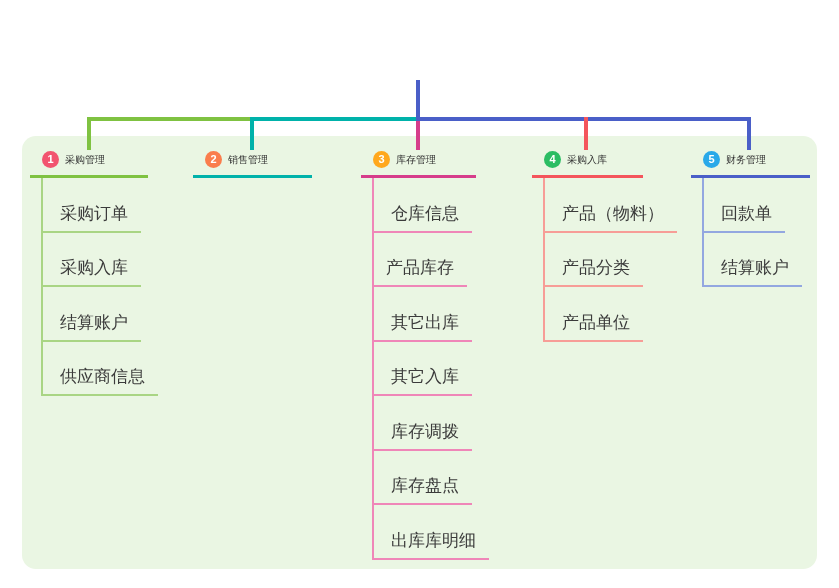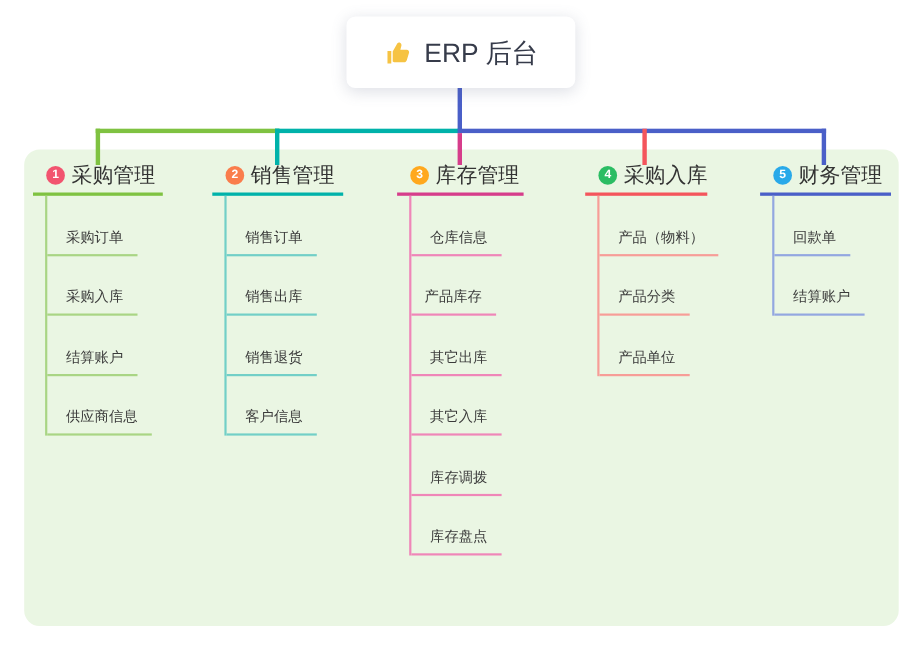--- a/index.html
+++ b/index.html
@@ -27,25 +27,25 @@
   .b5 { left:691px; } .b5 .title-row { width:119px; }
   .title-row {
     display:flex; align-items:center; gap:6px; box-sizing:border-box;
     padding:0 0 6px 12px; border-bottom:3px solid #ccc;
   }
   .badge {
     width:17px; height:17px; border-radius:50%; flex:none;
     color:#ffffff; font-size:11px; font-weight:bold; line-height:17px;
     display:flex; align-items:center; justify-content:center; background:#999;
   }
-  .title { font-size:19px; line-height:19px; color:#333333; white-space:nowrap; }
+  .title { font-size:10px; line-height:19px; color:#333333; white-space:nowrap; }
   .children { margin-left:11px; border-left:2px solid #ccc; }
   .child-row { height:54.5px; display:flex; align-items:flex-end; }
   .child {
-    font-size:13px; color:#3b3b3b; white-space:nowrap;
+    font-size:17px; color:#3b3b3b; white-space:nowrap;
     padding:0 13px 6px 17px; border-bottom:2px solid #4c1d95; cursor:default;
   }
   .thumb-icon { width:26px; height:26px; flex:none; }
 </style>
 </head>
 <body>
 
 <div class="canvas">
 
   <div class="panel"></div>
@@ -53,27 +53,20 @@
   <div class="seg" style="left: 416px; top: 80px; width: 4px; height: 41px; background: rgb(74, 95, 200);"></div>
   <div class="seg" style="left: 87px; top: 117px; width: 167px; height: 4px; background: rgb(127, 194, 65);"></div>
   <div class="seg" style="left: 250px; top: 117px; width: 168px; height: 4px; background: rgb(0, 178, 170);"></div>
   <div class="seg" style="left: 416px; top: 117px; width: 335px; height: 4px; background: rgb(74, 95, 200);"></div>
   <div class="seg" style="left: 87px; top: 117px; width: 4px; height: 33px; background: rgb(127, 194, 65);"></div>
   <div class="seg" style="left: 250px; top: 117px; width: 4px; height: 33px; background: rgb(0, 178, 170);"></div>
   <div class="seg" style="left: 416px; top: 121px; width: 4px; height: 29px; background: rgb(214, 61, 139);"></div>
   <div class="seg" style="left: 584px; top: 117px; width: 4px; height: 33px; background: rgb(244, 85, 92);"></div>
   <div class="seg" style="left: 747px; top: 117px; width: 4px; height: 33px; background: rgb(74, 95, 200);"></div>
 
-  <div class="root-node">
-    <svg class="thumb-icon" viewBox="0 0 24 24">
-      <path d="M3 10.5h3.2V21H3z" fill="#f6c343"></path>
-      <path d="M7.4 20.2V10.9l3.8-6.6c.5-.9 1.7-1.2 2.6-.6.8.5 1.1 1.4.9 2.3l-.9 3.4h5.3c1.4 0 2.4 1.3 2 2.6l-1.9 6.3c-.3 1-1.2 1.7-2.2 1.7h-7.2c-.9 0-1.7-.3-2.4-.8z" fill="#f6c343"></path>
-    </svg>
-    <span>ERP 后台</span>
-  </div>
 
   <div class="branch b1">
     <div class="title-row" style="border-color: rgb(127, 194, 65);">
       <span class="badge" style="background: rgb(242, 84, 111);">1</span>
       <span class="title">采购管理</span>
     </div>
     <div class="children" style="border-color: rgb(169, 213, 132);">
       <div class="child-row">
           <span class="child" style="border-color: rgb(169, 213, 132);">采购订单</span>
         </div>
@@ -87,34 +80,20 @@
           <span class="child" style="border-color: rgb(169, 213, 132);">供应商信息</span>
         </div>
     </div>
   </div>
 
   <div class="branch b2">
     <div class="title-row" style="border-color: rgb(0, 178, 170);">
       <span class="badge" style="background: rgb(250, 125, 76);">2</span>
       <span class="title">销售管理</span>
     </div>
-    <div class="children" style="border-color: rgb(114, 207, 199);">
-      <div class="child-row">
-          <span class="child" style="border-color: rgb(114, 207, 199);">销售订单</span>
-        </div>
-      <div class="child-row">
-          <span class="child" style="border-color: rgb(114, 207, 199);">销售出库</span>
-        </div>
-      <div class="child-row">
-          <span class="child" style="border-color: rgb(114, 207, 199);">销售退货</span>
-        </div>
-      <div class="child-row">
-          <span class="child" style="border-color: rgb(114, 207, 199);">客户信息</span>
-        </div>
-    </div>
   </div>
 
   <div class="branch b3">
     <div class="title-row" style="border-color: rgb(214, 61, 139);">
       <span class="badge" style="background: rgb(255, 168, 29);">3</span>
       <span class="title">库存管理</span>
     </div>
     <div class="children" style="border-color: rgb(239, 134, 184);">
       <div class="child-row">
           <span class="child" style="border-color: rgb(239, 134, 184); text-align: right;">仓库信息</span>
@@ -126,20 +105,23 @@
           <span class="child" style="border-color: rgb(239, 134, 184);">其它出库</span>
         </div>
       <div class="child-row">
           <span class="child" style="border-color: rgb(239, 134, 184);">其它入库</span>
         </div>
       <div class="child-row">
           <span class="child" style="border-color: rgb(239, 134, 184);">库存调拨</span>
         </div>
       <div class="child-row">
           <span class="child" style="border-color: rgb(239, 134, 184); text-align: right;">库存盘点</span>
+        </div>
+      <div class="child-row">
+          <span class="child" style="border-color: rgb(239, 134, 184);">出库库明细</span>
         </div>
     </div>
   </div>
 
   <div class="branch b4">
     <div class="title-row" style="border-color: rgb(244, 85, 92);">
       <span class="badge" style="background: rgb(43, 189, 99);">4</span>
       <span class="title">采购入库</span>
     </div>
     <div class="children" style="border-color: rgb(247, 157, 151);">

